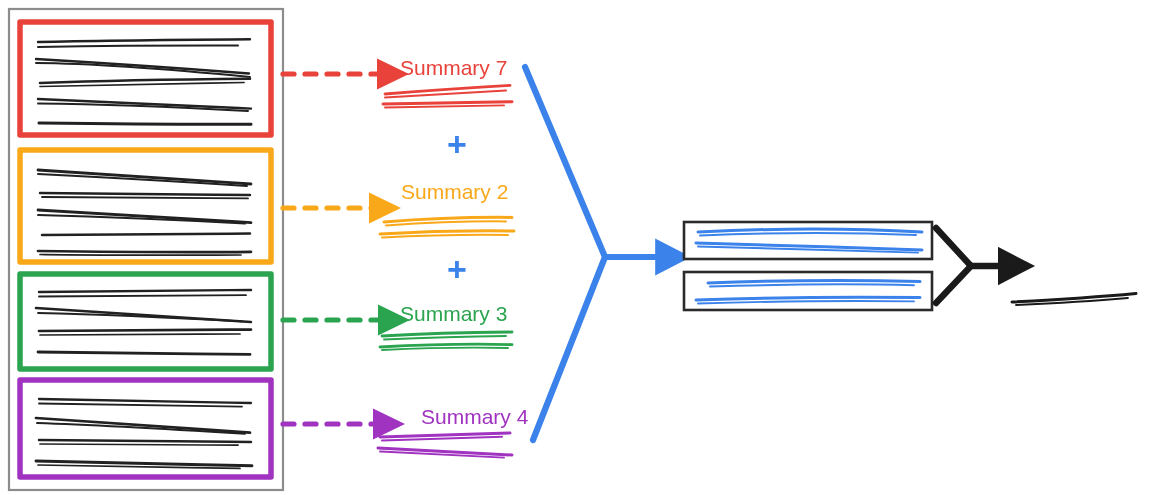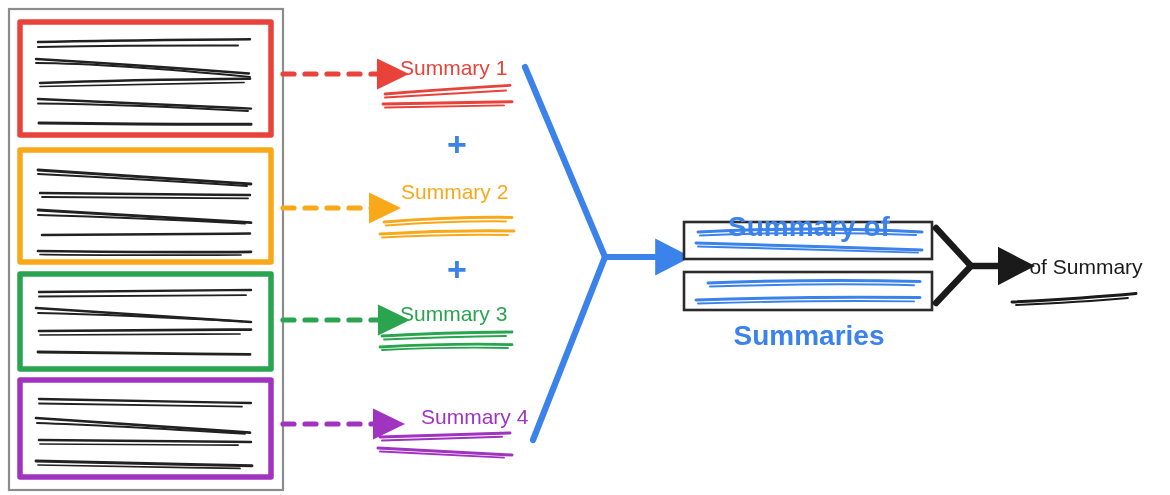--- a/index.html
+++ b/index.html
@@ -207,34 +207,29 @@
     </g>
     <line x1="968" y1="266" x2="1005" y2="266" stroke="#1a1a1a" stroke-width="6.4" stroke-linecap="butt" marker-end="url(#ah-black)"></line>
 
     <g stroke="#1a1a1a" fill="none" stroke-linecap="round">
       <path d="M1012,302 C1058,299.6 1104,296.4 1136,293.4" stroke-width="3.0"></path>
       <path d="M1016,305 C1060,303 1100,300.4 1128,298" stroke-width="1.8"></path>
     </g>
 
   </svg>
 
-  <div class="lbl summary-label" style="left:400px; top:56px; color:#e8423a;">Summary 1</div>
+  <div class="lbl summary-label" style="left:400px; top:56px; color:#e8423a;">Summary 7</div>
 
   <div class="lbl summary-label" style="left:401px; top:180px; color:#f9a81a;">Summary 2</div>
 
   <div class="lbl summary-label" style="left:400px; top:302px; color:#2aa44f;">Summary 3</div>
 
   <div class="lbl summary-label" style="left:421px; top:405px; color:#a033c0;">Summary 4</div>
 
   <div class="plus" style="left:447px; top:125px; color:#3b82ea;">+</div>
 
   <div class="plus" style="left:447px; top:250px; color:#3b82ea;">+</div>
 
-  <div class="lbl sos-title" style="left:690px; top:136px; width:238px; color:#3b82ea;">
-    <div>Summary of</div>
-    <div>Summaries</div>
+
+  <div class="lbl final-label" style="left:1006px; top:196px; width:160px;">
   </div>
 
-  <div class="lbl final-label" style="left:1006px; top:196px; width:160px;">
-    <div>of Summary</div>
-  </div>
-
 </div>
 
 </body></html>

